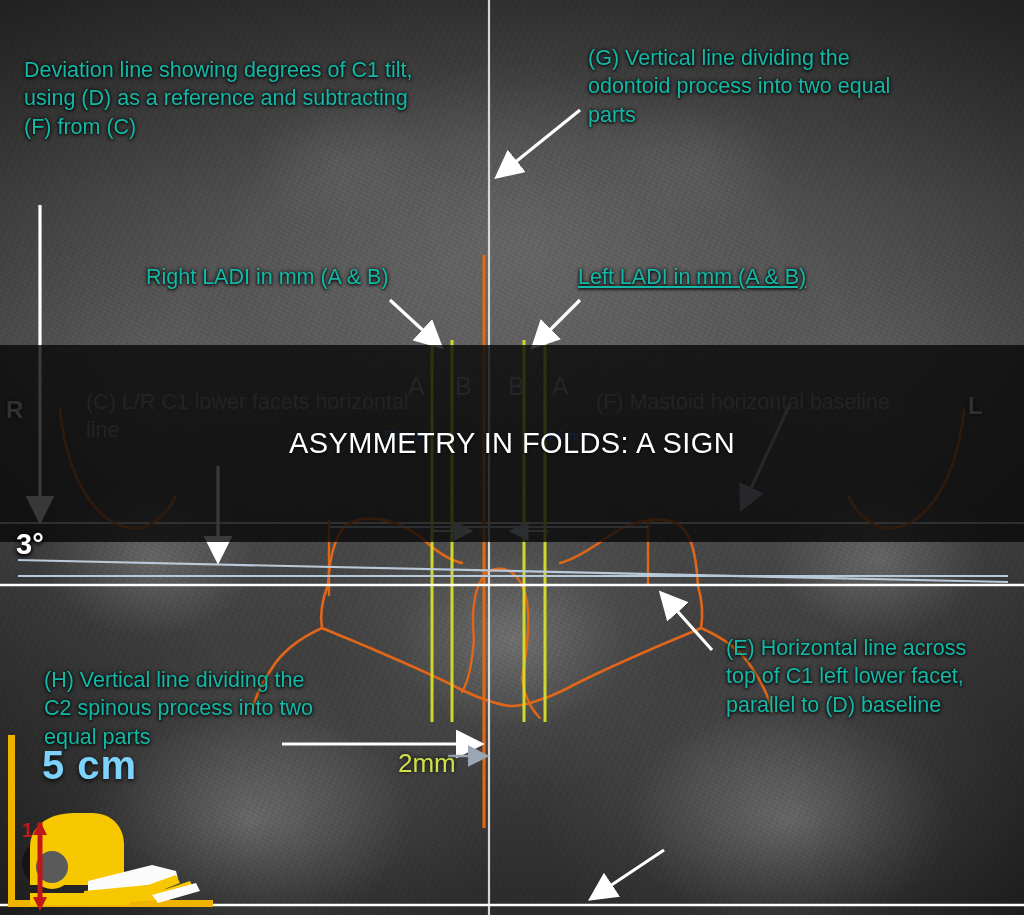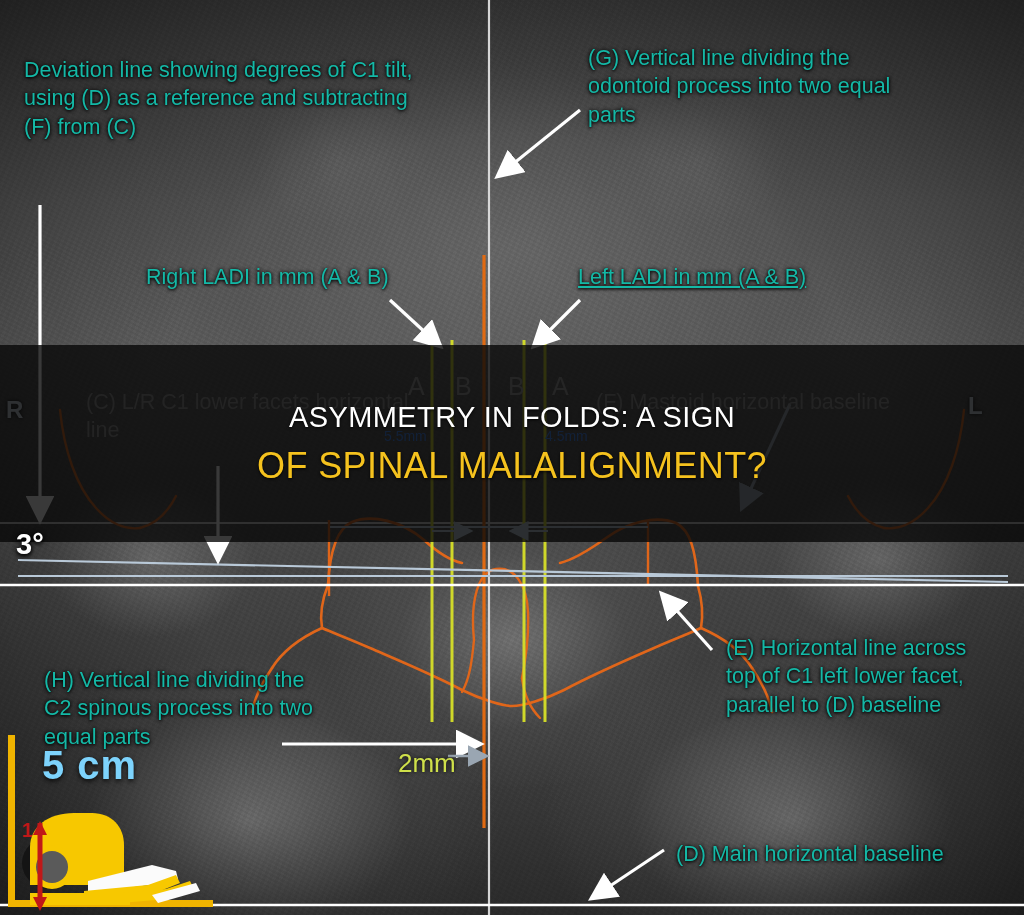--- a/index.html
+++ b/index.html
@@ -252,34 +252,32 @@
   <div class="ab-label" style="left:552px;top:372px;">A</div>
 
   <div class="mm-dim" style="left:384px;top:428px;">5.5mm</div>
   <div class="mm-dim" style="left:545px;top:428px;">4.5mm</div>
 
   <div class="anno dim" style="left:86px;top:388px;width:360px;">(C) L/R C1 lower facets horizontal line</div>
   <div class="anno dim" style="left:596px;top:388px;width:400px;">(F) Mastoid horizontal baseline</div>
 
   <div class="banner" style="top:345px;height:197px;">
     <div class="banner-line1">ASYMMETRY IN FOLDS: A SIGN</div>
-    <div class="banner-line2">OF SPINAL MALALIGNMENT?</div>
   </div>
 
   <div class="anno" style="left:24px;top:56px;width:400px;">Deviation line showing degrees of C1 tilt, using (D) as a reference and subtracting (F) from (C)</div>
 
   <div class="anno" style="left:588px;top:44px;width:320px;">(G) Vertical line dividing the odontoid process into two equal parts</div>
 
   <div class="anno" style="left:146px;top:263px;width:330px;">Right  LADI in mm (A &amp; B)</div>
 
   <div class="anno" style="left:578px;top:263px;width:320px;text-decoration:underline;">Left LADI in mm (A &amp; B)</div>
 
   <div class="anno" style="left:44px;top:666px;width:290px;">(H) Vertical line dividing the C2 spinous process into two equal parts</div>
 
   <div class="anno" style="left:726px;top:634px;width:270px;">(E) Horizontal line across top of C1 left lower facet, parallel to (D) baseline</div>
 
-  <div class="anno" style="left:676px;top:840px;width:340px;">(D) Main horizontal baseline</div>
 
   <div class="deg" style="left:16px;top:528px;">3°</div>
 
   <div class="mm-bright" style="left:398px;top:748px;">2mm</div>
 
 </div>
 
 </body></html>

